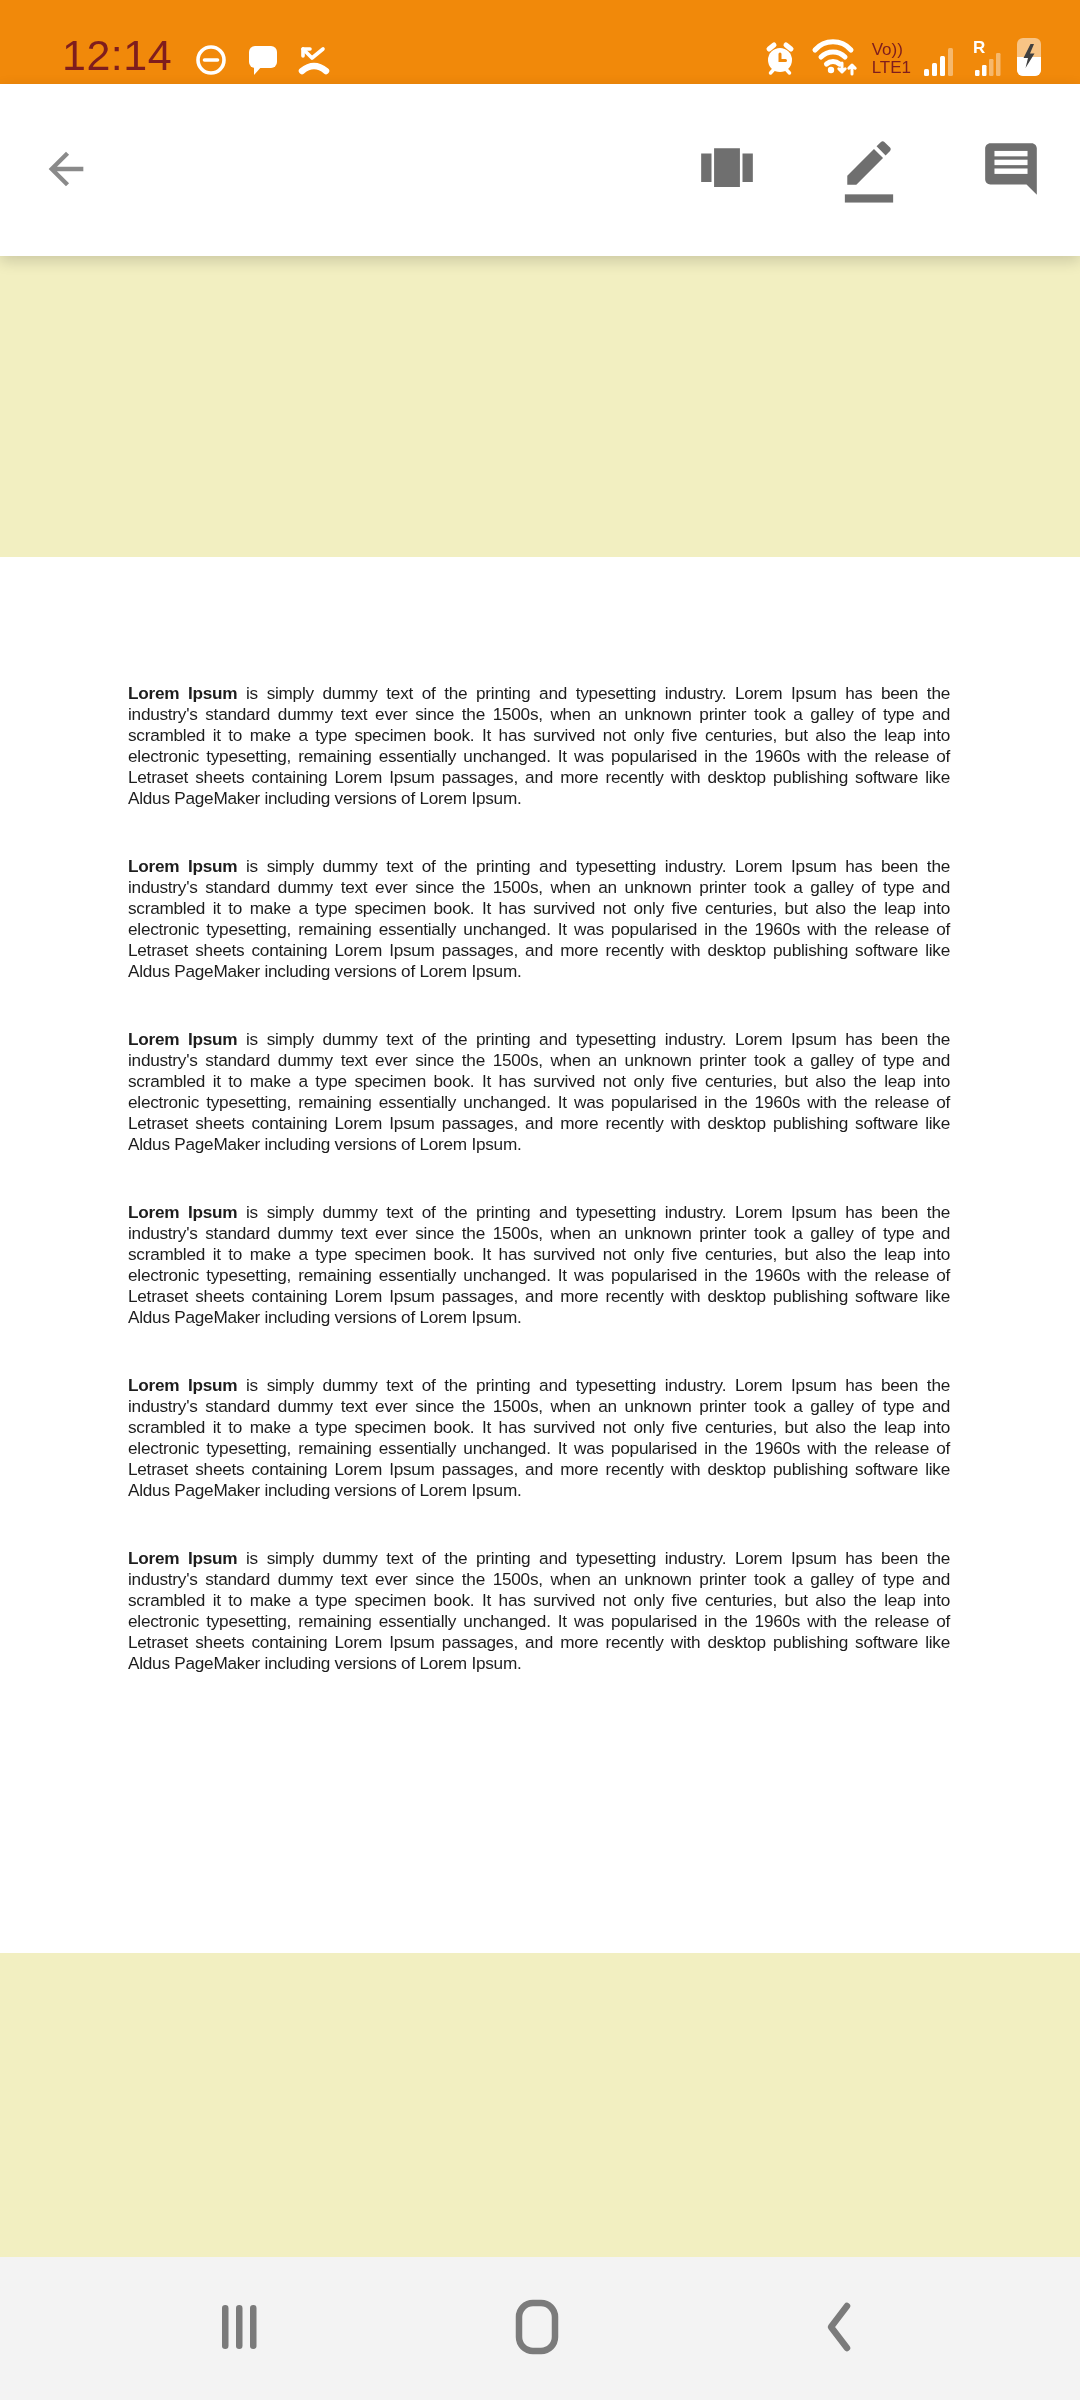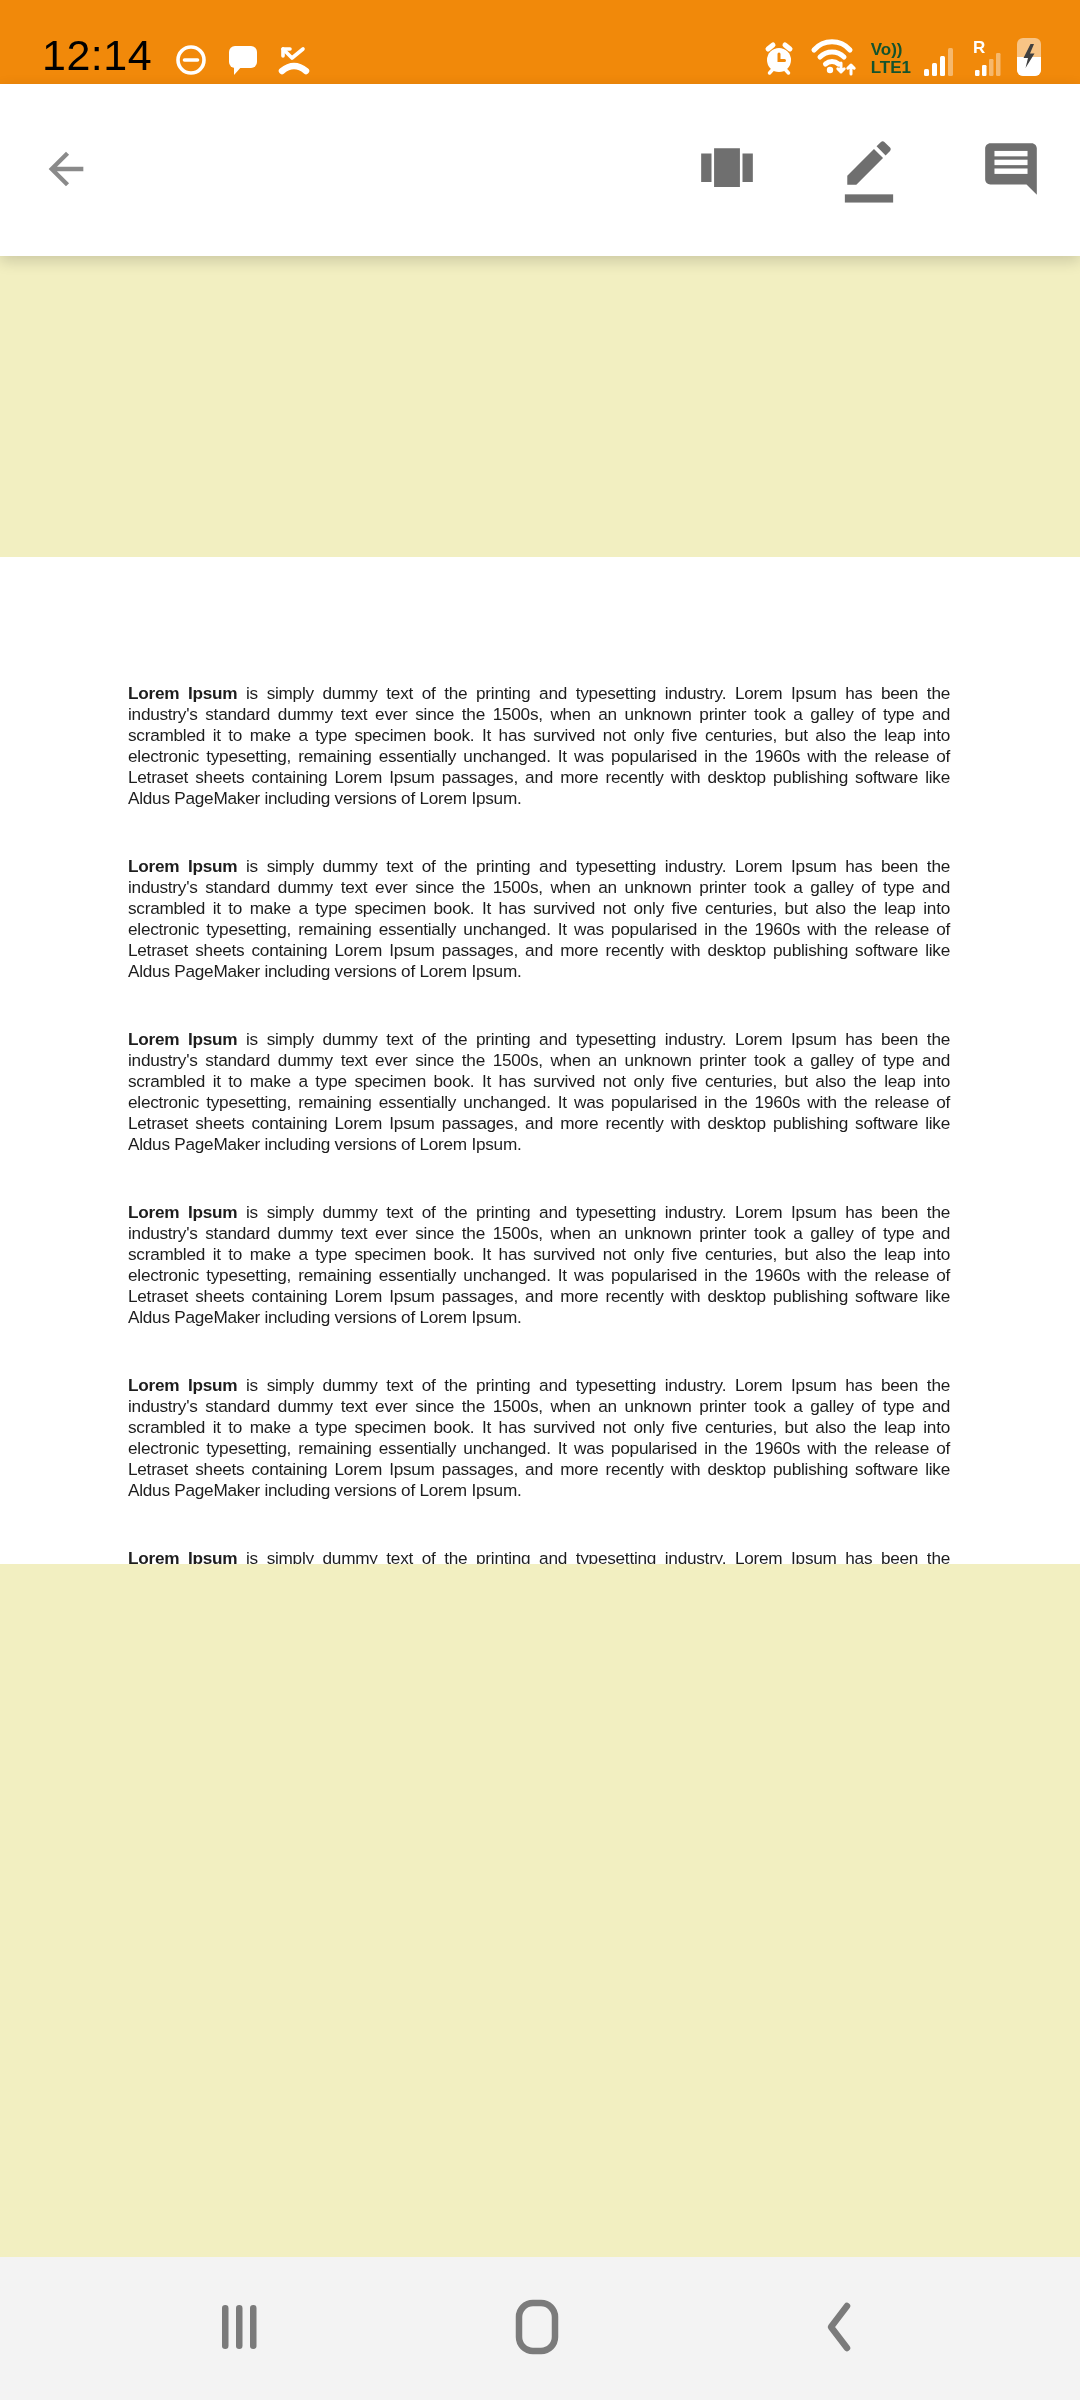--- a/index.html
+++ b/index.html
@@ -6,45 +6,45 @@
   .screen{
     position:relative;width:1080px;height:2400px;overflow:hidden;
     font-family:"Liberation Sans",sans-serif;background:#F2EFC1;
   }
   
   .status-bar{
     position:absolute;top:0;left:0;width:1080px;height:84px;
     background:#F1890A;display:flex;align-items:flex-end;
     padding:0 38px 7px 42px;box-sizing:border-box;color:#fff;
   }
-  .sb-time{font-size:43px;line-height:44px;color:#000000;letter-spacing:.5px;margin-right:22px;}
+  .sb-time{font-size:43px;line-height:44px;color:#7f1d1d;letter-spacing:.5px;margin-right:22px;margin-left:20px;}
   .sb-left{display:flex;align-items:center;gap:17px;}
   .sb-spacer{flex:1;}
   .sb-right{display:flex;align-items:flex-end;gap:13px;}
   .sb-right svg,.sb-left svg{display:block;}
   .volte{display:flex;flex-direction:column;justify-content:flex-end;
-    font-size:17px;font-weight:bold;line-height:18px;color:#14532d;}
+    font-size:17px;font-weight:normal;line-height:18px;color:#7f1d1d;}
   
   .toolbar{
     position:absolute;top:84px;left:0;width:1080px;height:172px;background:#FFFFFF;
     display:flex;align-items:center;box-sizing:border-box;padding:0 38px 0 40px;
     box-shadow:0 5px 14px rgba(0,0,0,.16);z-index:3;
   }
   .tb-back{width:80px;height:80px;border:none;background:none;padding:0;cursor:pointer;
     display:flex;align-items:center;justify-content:flex-start;}
   .tb-title{font-size:50px;font-weight:700;color:#0e0e0e;margin-left:56px;letter-spacing:-.5px;}
   .tb-actions{display:flex;align-items:center;gap:82px;margin-left:auto;}
   .tb-btn{border:none;background:none;padding:0;cursor:pointer;display:block;}
   
   .canvas{
     position:absolute;top:256px;left:0;width:1080px;height:2001px;
     background:#F2EFC1;overflow:hidden;
   }
   .page{
-    position:absolute;top:301px;left:0;width:1080px;height:1007px;background:#FFFFFF;
+    position:absolute;top:301px;left:0;width:1080px;height:1396px;background:#FFFFFF;
     box-sizing:border-box;padding:126px 130px 0 128px;overflow:hidden;
   }
   .para{
     margin:0 0 47px 0;font-size:17.2px;line-height:21px;letter-spacing:-.25px;
     color:#1d1d1d;text-align:justify;
   }
   .para b{font-weight:bold;}
   
   .nav-bar{
     position:absolute;bottom:0;left:0;width:1080px;height:143px;background:#F3F3F3;

